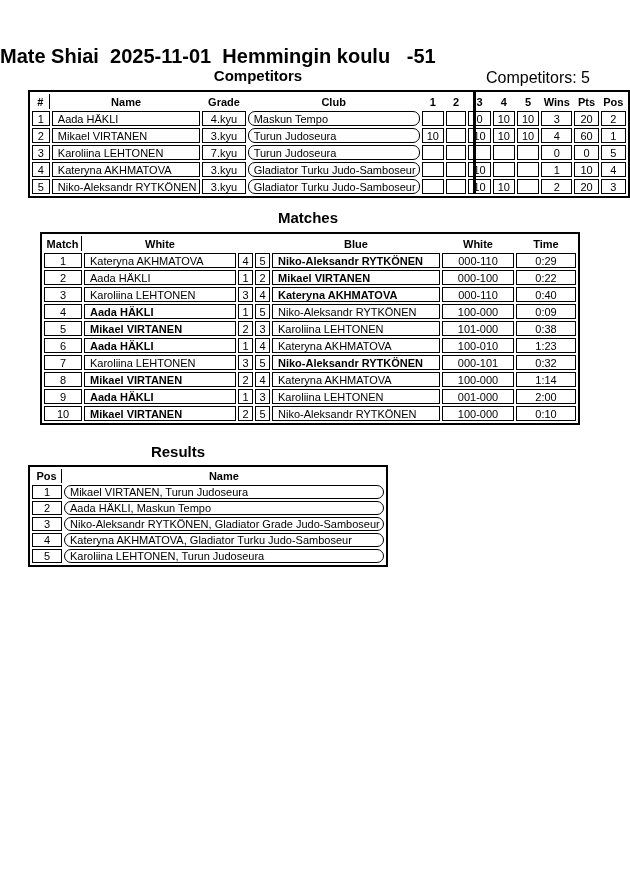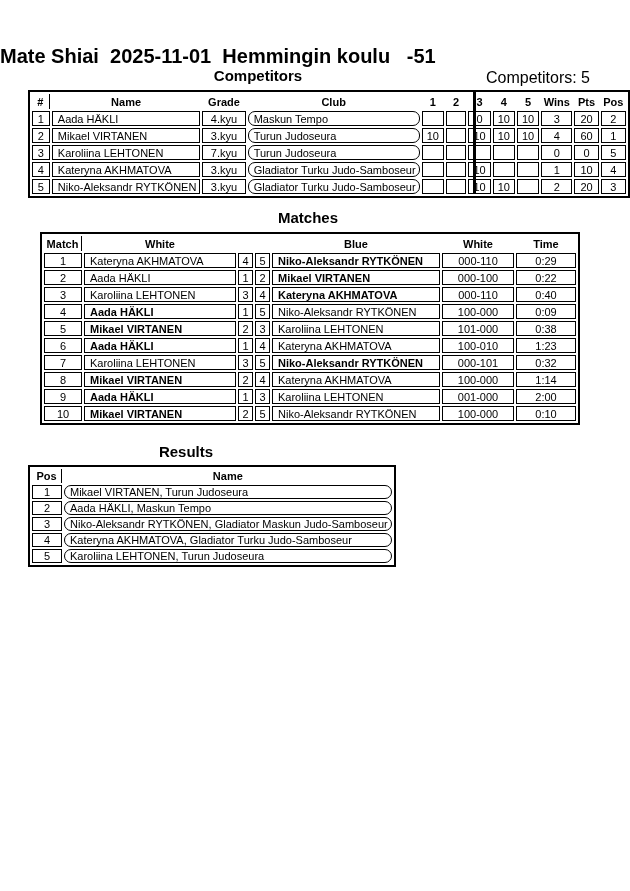--- a/index.html
+++ b/index.html
@@ -18,21 +18,21 @@
     font-size: 20px; font-weight: bold;
     white-space: pre;
   }
   .section-heading {
     font-size: 15px; font-weight: bold;
     text-align: center;
     padding-left: 8px;
   }
   #competitors-heading { top: 67px; left: 0; width: 500px; }
   #matches-heading     { top: 209px; left: 0; width: 600px; }
-  #results-heading     { top: 443px; left: 8px; width: 340px; }
+  #results-heading     { top: 443px; left: 0; width: 340px; }
   #competitors-count {
     top: 69px; right: 40px;
     font-size: 16px;
   }
 
   table {
     position: absolute;
     border-collapse: separate;
     border-spacing: 2px;
     border: 2px solid #000;
@@ -322,21 +322,21 @@
       <tr>
         <td class="ac">1</td>
         <td class="al overflow-cell">Mikael VIRTANEN, Turun Judoseura</td>
       </tr>
       <tr>
         <td class="ac">2</td>
         <td class="al overflow-cell">Aada HÄKLI, Maskun Tempo</td>
       </tr>
       <tr>
         <td class="ac">3</td>
-        <td class="al overflow-cell">Niko-Aleksandr RYTKÖNEN, Gladiator Maskun Judo-Samboseur</td>
+        <td class="al overflow-cell">Niko-Aleksandr RYTKÖNEN, Gladiator Grade Judo-Samboseur</td>
       </tr>
       <tr>
         <td class="ac">4</td>
         <td class="al overflow-cell">Kateryna AKHMATOVA, Gladiator Turku Judo-Samboseur</td>
       </tr>
       <tr>
         <td class="ac">5</td>
         <td class="al overflow-cell">Karoliina LEHTONEN, Turun Judoseura</td>
       </tr>
     </tbody>

